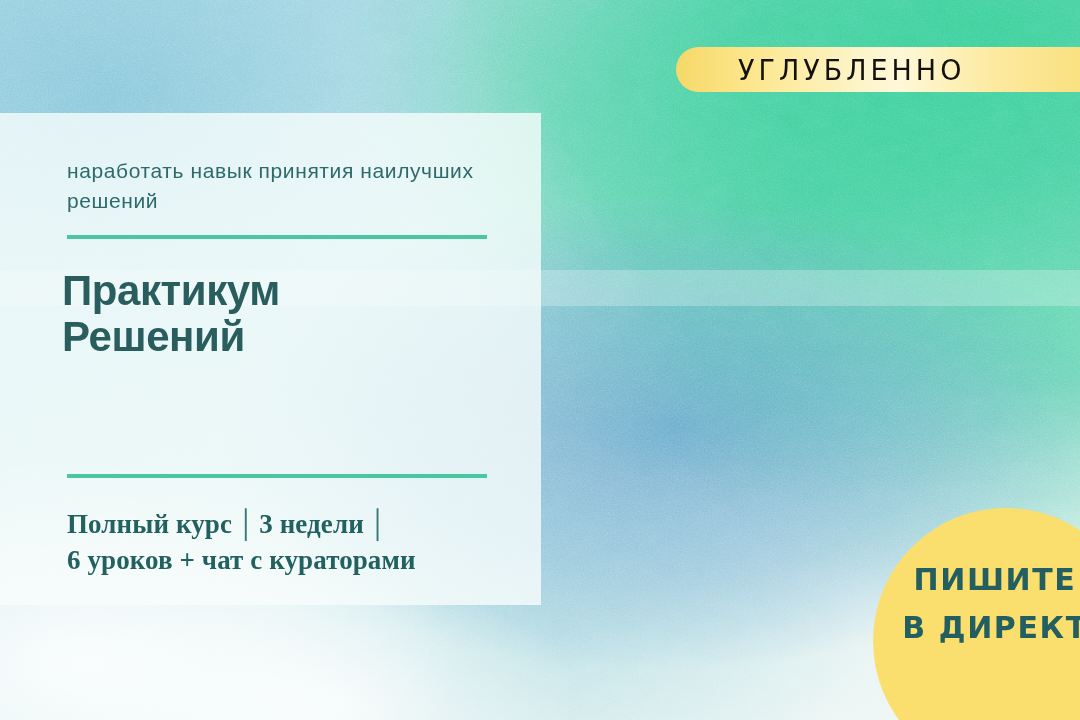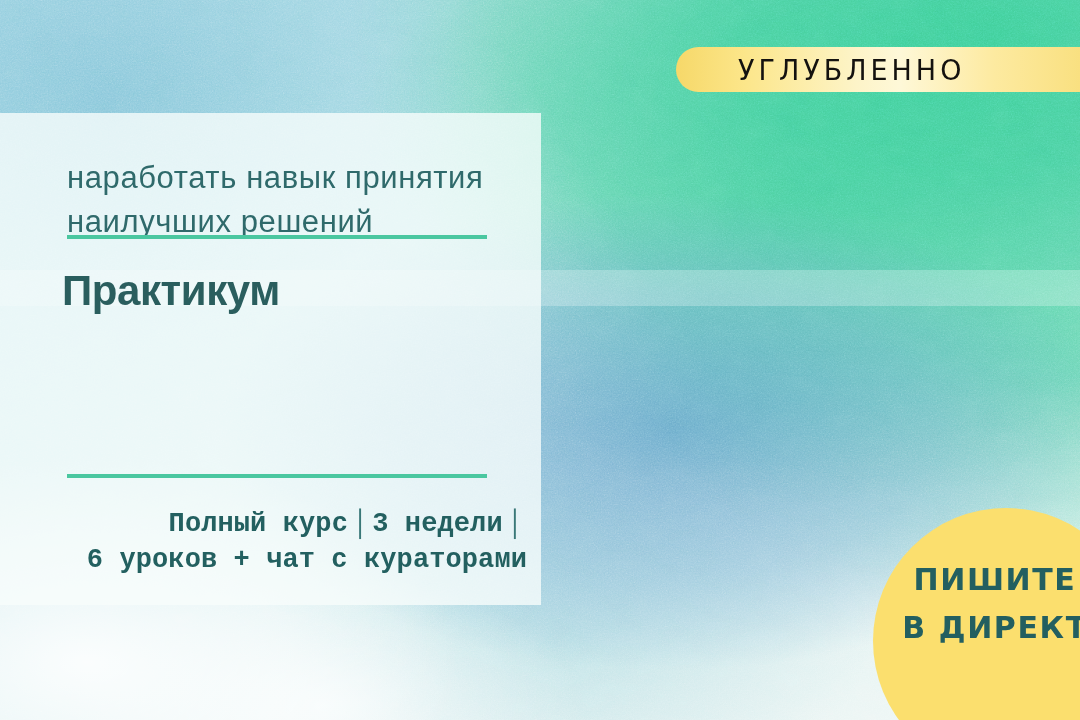--- a/index.html
+++ b/index.html
@@ -88,21 +88,21 @@
     height: 492px;
   }
 
   
   .subtitle {
     position: absolute;
     left: 67px;
     top: 43px;
     width: 430px;
     font-family: "Liberation Sans", sans-serif;
-    font-size: 31px;
+    font-size: 21px;
     font-weight: 400;
     line-height: 1.42;
     letter-spacing: 0.6px;
     color: #2f6a6b;
   }
   .rule {
     position: absolute;
     left: 67px;
     width: 420px;
     height: 4px;
@@ -123,27 +123,26 @@
     letter-spacing: -0.4px;
     color: #2a5e5e;
   }
   .title .ln { display: block; }
 
   .meta {
     position: absolute;
     left: 67px;
     top: 394px;
     width: 460px;
-    font-family: Liberation Mono, monospace;
+    font-family: Liberation Serif, serif;
     font-size: 27px;
     font-weight: 700;
     line-height: 1.33;
     letter-spacing: 0.1px;
     color: #236060;
-    text-align: right;
   }
   .meta .sep {
     font-weight: 400;
     color: #3a7878;
     padding: 0 4px;
   }
 
   
   .badge {
     position: absolute;
@@ -231,20 +230,21 @@
 
   <div class="panel">
     <div class="panel-inner">
 
       <div class="subtitle">наработать навык принятия наилучших решений</div>
 
       <div class="rule rule-top"></div>
 
       <div class="title">
         <span class="ln">Практикум</span>
+        <span class="ln">Решений</span>
       </div>
 
       <div class="rule rule-bottom"></div>
 
       <div class="meta"><span>Полный курс</span><span class="sep">│</span><span>3 недели</span><span class="sep">│</span><br><span>6 уроков + чат с кураторами</span></div>
 
     </div>
   </div>
 
   <div class="circle"></div>

